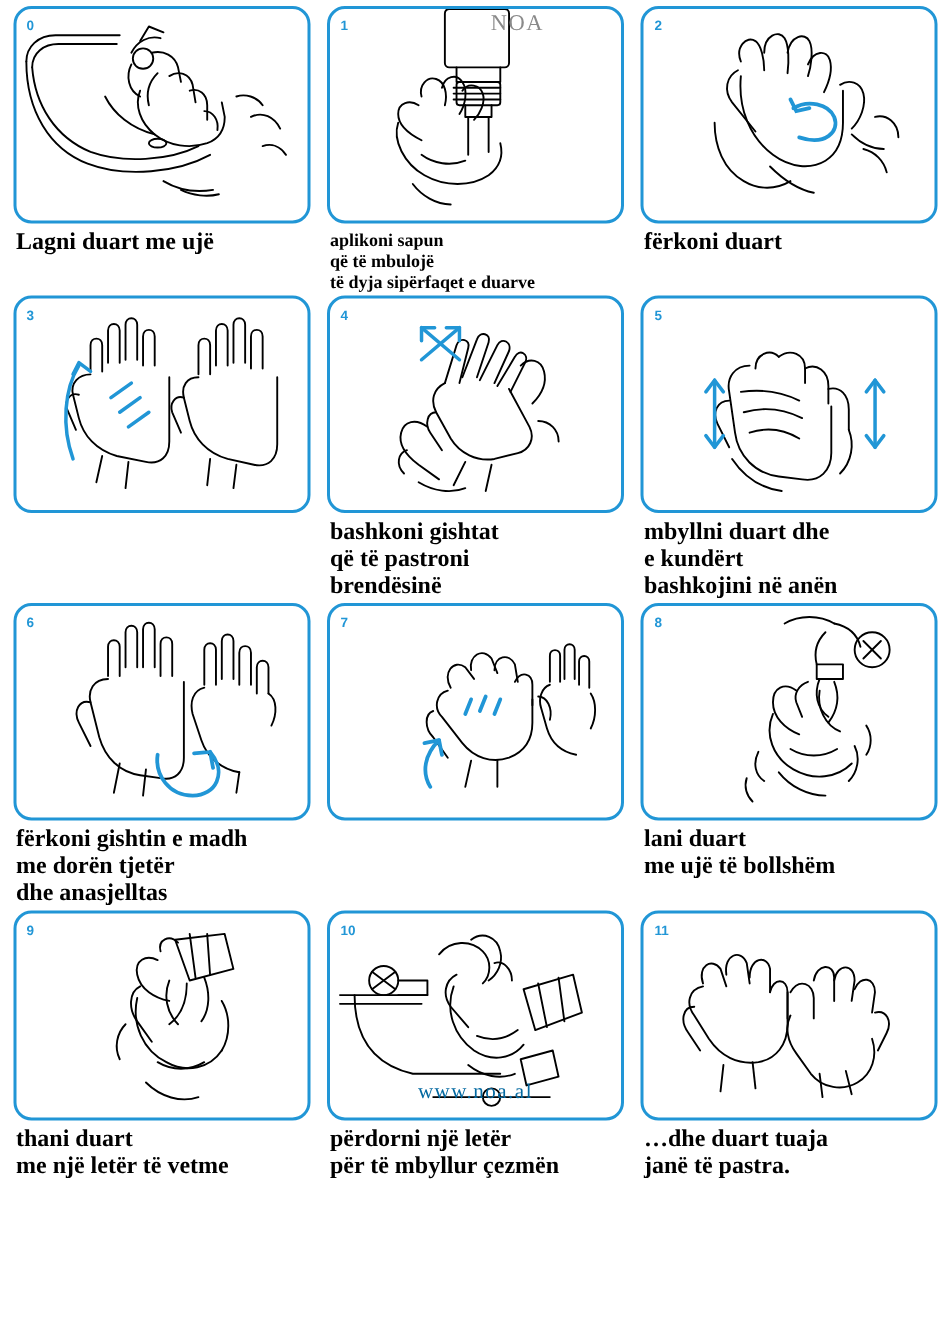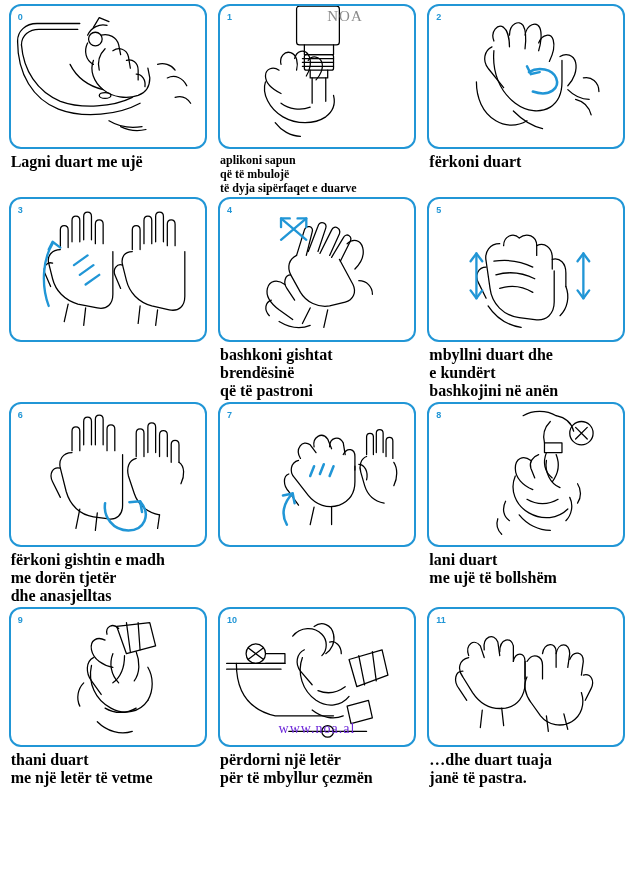--- a/index.html
+++ b/index.html
@@ -87,21 +87,21 @@
     z-index: 6;
     margin-left: 28px;
   }
   .watermark {
     position: absolute;
     left: 50%;
     bottom: 8px;
     transform: translateX(-50%);
     font-family: "Liberation Serif", serif;
     font-size: 14px;
-    color: #6d28d9;
+    color: #0369a1;
     letter-spacing: 1px;
     z-index: 6;
     white-space: nowrap;
   }
   .row4 .panel { height: 140px; }
 </style>
 </head>
 <body>
 
 <div class="poster">
@@ -249,22 +249,22 @@
           <g fill="none" stroke="#2196d6" stroke-width="2.4" stroke-linecap="round" stroke-linejoin="round">
             <path d="M62 42 l26 -22"></path>
             <path d="M88 42 l-26 -22"></path>
             <path d="M62 20 l0 9 M62 20 l9 0"></path>
             <path d="M88 20 l-9 0 M88 20 l0 9"></path>
           </g>
         </svg>
       </div>
       <div class="caption">
         <div>bashkoni gishtat</div>
+        <div>që të pastroni</div>
         <div>brendësinë</div>
-        <div>që të pastroni</div>
       </div>
     </div>
 
     <div class="cell">
       <div class="panel">
         <span class="badge">5</span>
         <svg viewBox="0 0 198 145">
           <g fill="none" stroke="#000" stroke-width="1.3" stroke-linecap="round" stroke-linejoin="round">
             <path d="M72 46 c-10 0 -16 8 -14 18 l4 28 c2 16 14 28 30 30 l16 2 c12 2 20 -6 20 -18 l0 -32"></path>
             <path d="M76 48 c0 -10 10 -14 16 -8"></path>

